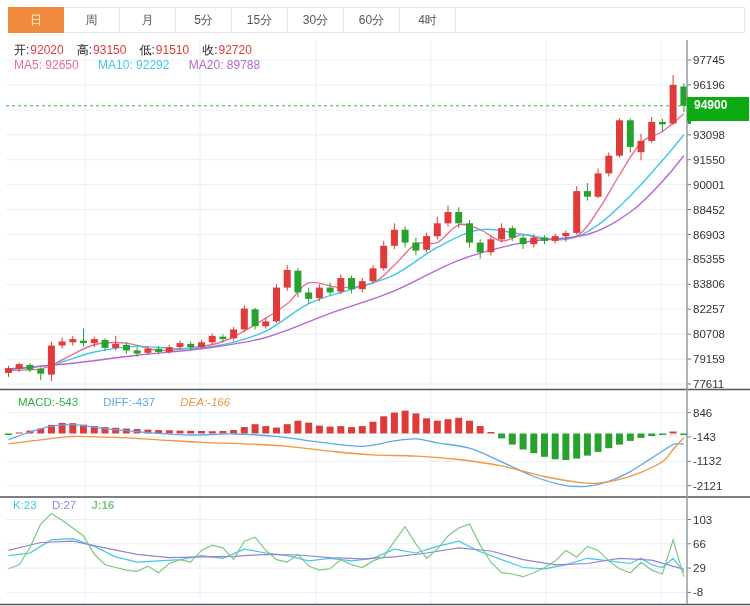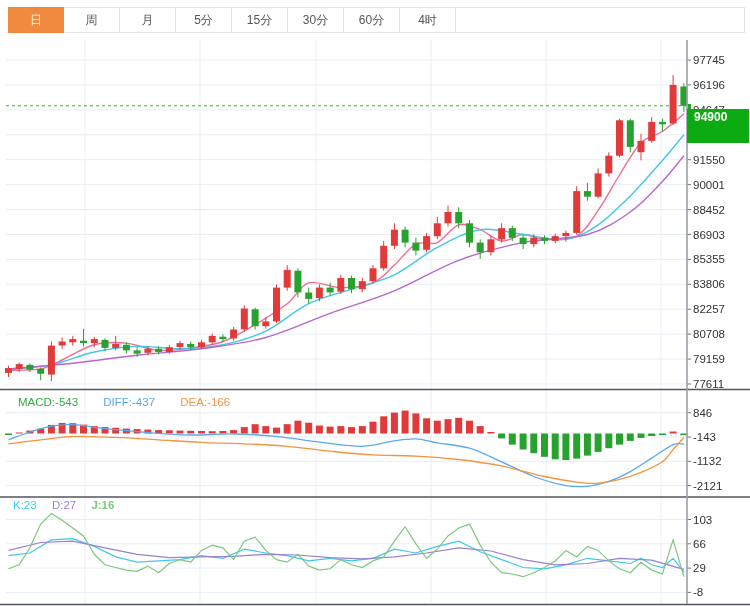--- a/index.html
+++ b/index.html
@@ -16,28 +16,28 @@
   
   .row{position:absolute;white-space:nowrap;font-size:12px;}
   #ohlc-row{top:42px;left:14px;}
   #ohlc-row .lb{color:#222;}
   #ohlc-row .vl{color:#e03a3a;margin-left:1px;margin-right:13px;}
   #ma-row{top:58px;left:14px;}
   #ma-row span{margin-right:16px;}
   #ma5{color:#ee6d92;} #ma10{color:#41c8e8;} #ma20{color:#b767cf;}
   #macd-row{top:396px;left:18px;font-size:11.5px;}
   #macd-row span{margin-right:22px;}
-  #macd-v{color:#2daf3f;} #diff-v{color:#5ca8ec;} #dea-v{color:#f2953f;}
+  #macd-v{color:#2daf3f;} #diff-v{color:#5ca8ec;} #dea-v{color:#f2953f;font-style:italic;}
   #kdj-row{top:499px;left:13px;font-size:11.5px;}
   #kdj-row span{margin-right:12px;}
   #k-v{color:#41c8e8;} #d-v{color:#9a80d0;} #j-v{color:#7cc87f;font-weight:bold;}
   
-  #price-tag{position:absolute;left:687px;top:97px;width:62px;height:34px;background:#0bab11;
+  #price-tag{position:absolute;left:687px;top:97px;width:62px;height:24px;background:#0bab11;
              color:#fff;font-size:12px;font-weight:bold;line-height:17px;padding-left:7px;
-             box-sizing:border-box;z-index:3;margin-top:12px;}
+             box-sizing:border-box;z-index:3;}
   svg{position:absolute;left:0;top:0;}
 </style>
 </head>
 <body>
 
 <div id="app">
 
   <svg id="cv" width="750" height="606">
       <line x1="85" y1="40" x2="85" y2="603" stroke="#e9eef6" stroke-width="1"></line>
       <line x1="200" y1="40" x2="200" y2="603" stroke="#e9eef6" stroke-width="1"></line>
@@ -325,21 +325,29 @@
     <div class="tab">周</div>
     <div class="tab">月</div>
     <div class="tab">5分</div>
     <div class="tab">15分</div>
     <div class="tab">30分</div>
     <div class="tab">60分</div>
     <div class="tab">4时</div>
     <div class="tab-filler"></div>
   </div>
 
-
+  <div class="row" id="ohlc-row">
+    <span class="lb">开:</span><span class="vl">92020</span><span class="lb">高:</span><span class="vl">93150</span><span class="lb">低:</span><span class="vl">91510</span><span class="lb">收:</span><span class="vl">92720</span>
+  </div>
+
+  <div class="row" id="ma-row">
+    <span id="ma5">MA5: 92650</span>
+    <span id="ma10">MA10: 92292</span>
+    <span id="ma20">MA20: 89788</span>
+  </div>
 
   <div class="row" id="macd-row">
     <span id="macd-v">MACD:-543</span>
     <span id="diff-v">DIFF:-437</span>
     <span id="dea-v">DEA:-166</span>
   </div>
 
   <div class="row" id="kdj-row">
     <span id="k-v">K:23</span>
     <span id="d-v">D:27</span>

